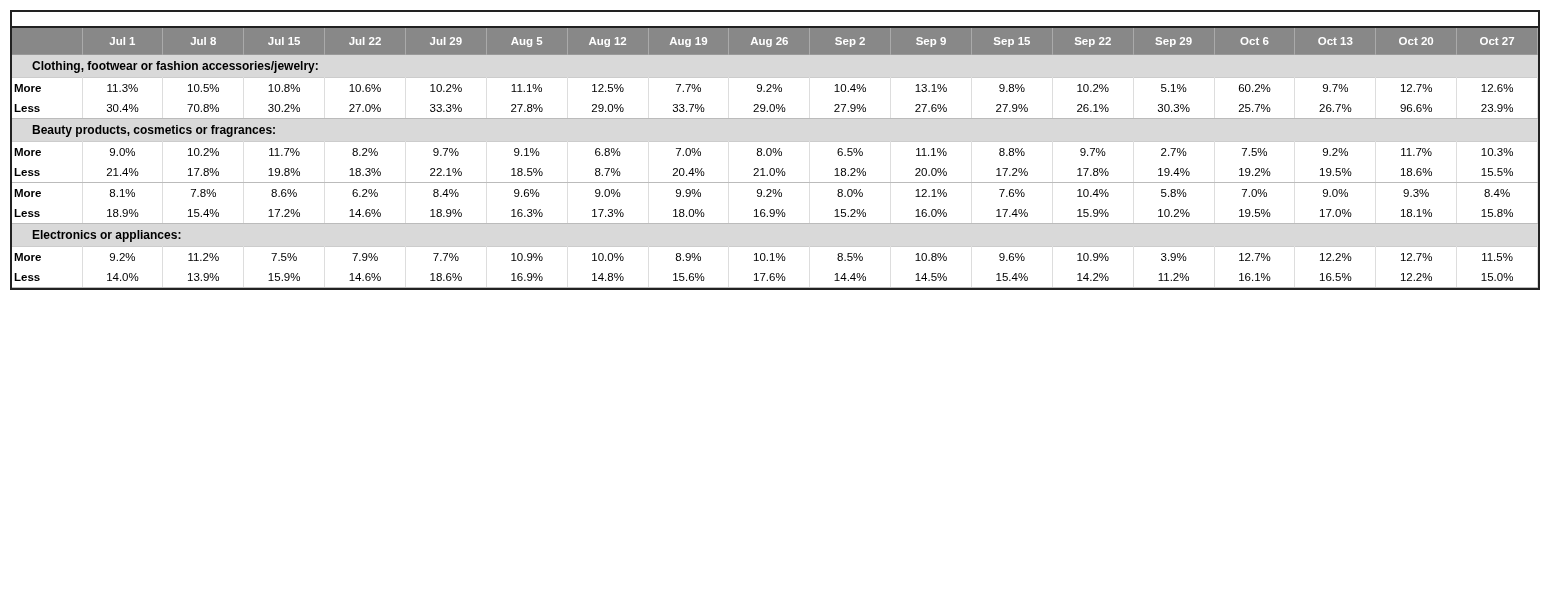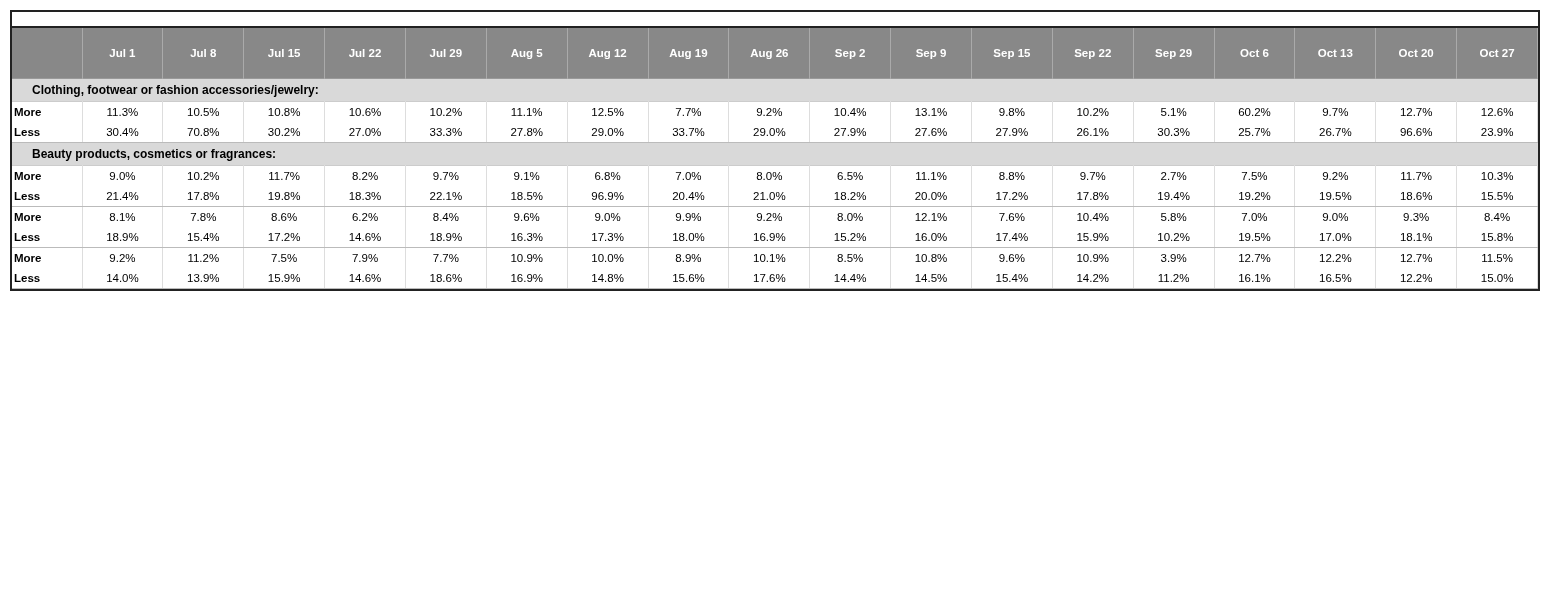--- a/index.html
+++ b/index.html
@@ -25,21 +25,21 @@
     table {
       width: 100%;
       border-collapse: collapse;
       table-layout: fixed;
     }
     thead th {
       background: #888;
       color: #fff;
       font-weight: bold;
       text-align: center;
-      padding: 19px 2px;
+      padding: 7px 2px;
       border-right: 1px solid #aaa;
       font-size: 11.5px;
     }
     thead th:first-child {
       background: #888;
       width: 70px;
     }
     .category-row td {
       background: #d9d9d9;
       font-weight: bold;
@@ -164,21 +164,21 @@
           <td>10.3%</td>
         </tr>
         <tr class="data-row less-row">
           <td>Less</td>
           <td>21.4%</td>
           <td>17.8%</td>
           <td>19.8%</td>
           <td>18.3%</td>
           <td>22.1%</td>
           <td>18.5%</td>
-          <td>96.9%</td>
+          <td>8.7%</td>
           <td>20.4%</td>
           <td>21.0%</td>
           <td>18.2%</td>
           <td>20.0%</td>
           <td>17.2%</td>
           <td>17.8%</td>
           <td>19.4%</td>
           <td>19.2%</td>
           <td>19.5%</td>
           <td>18.6%</td>
@@ -218,20 +218,23 @@
           <td>16.9%</td>
           <td>15.2%</td>
           <td>16.0%</td>
           <td>17.4%</td>
           <td>15.9%</td>
           <td>10.2%</td>
           <td>19.5%</td>
           <td>17.0%</td>
           <td>18.1%</td>
           <td>15.8%</td>
+        </tr>
+        <tr class="category-row">
+          <td colspan="19">Electronics or appliances:</td>
         </tr>
         <tr class="data-row more-row">
           <td>More</td>
           <td>9.2%</td>
           <td>11.2%</td>
           <td>7.5%</td>
           <td>7.9%</td>
           <td>7.7%</td>
           <td>10.9%</td>
           <td>10.0%</td>

